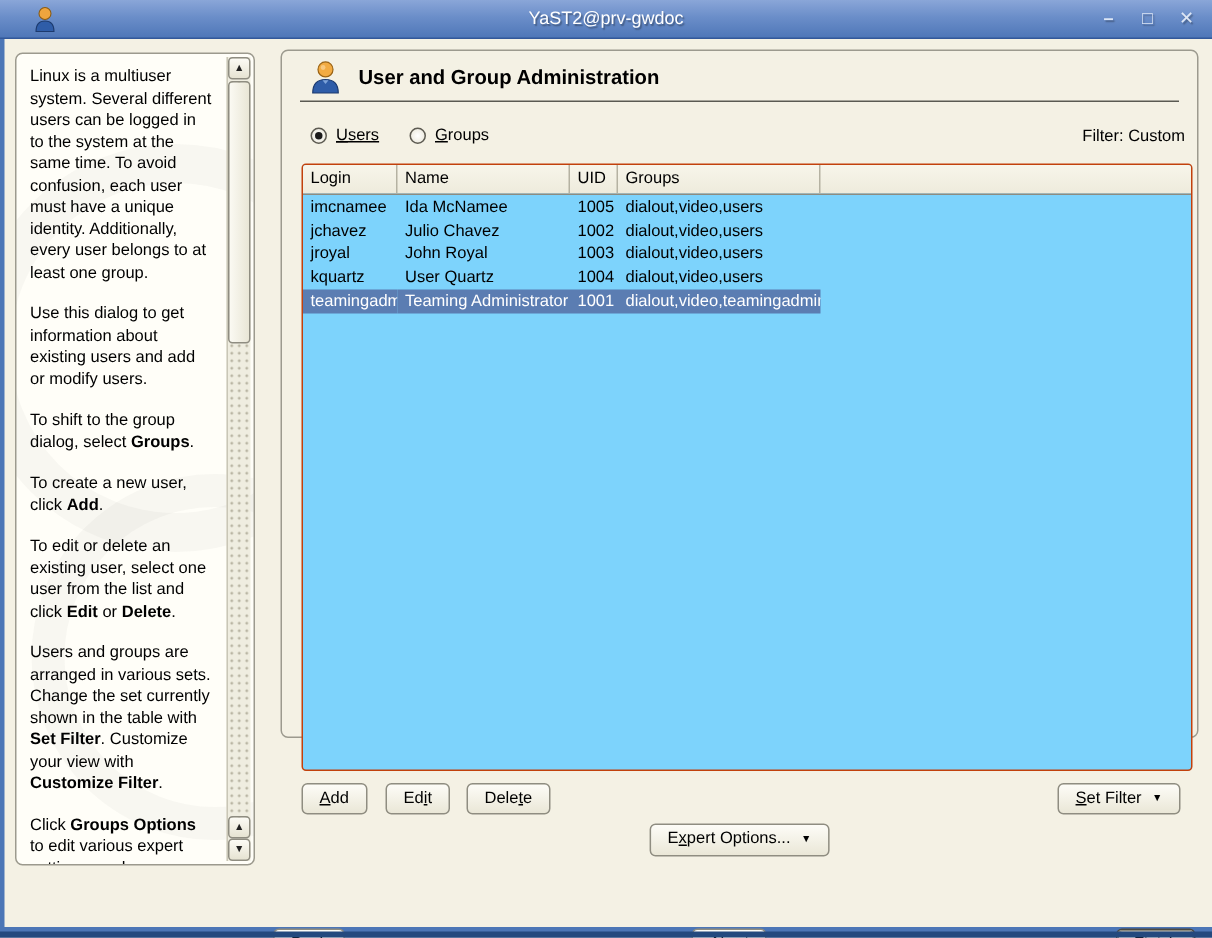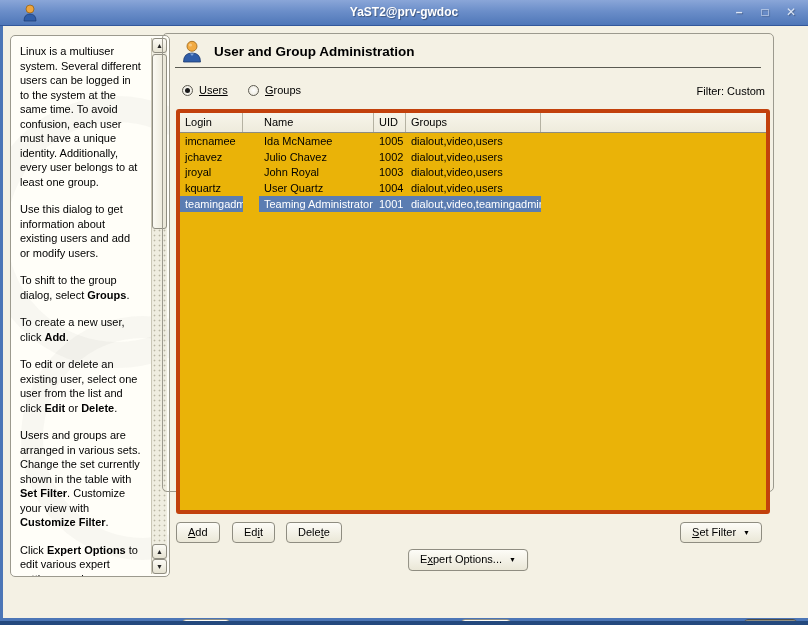--- a/index.html
+++ b/index.html
@@ -6,21 +6,21 @@
   body{width:808px;height:625px;overflow:hidden;background:#d4d0c8;
        font-family:"Liberation Sans","DejaVu Sans",sans-serif;font-size:11px;color:#000;}
   .window{position:absolute;left:0;top:0;width:808px;height:625px;
           background:#4c76b6;box-sizing:border-box;}
   
   .titlebar{position:absolute;left:0;top:0;width:808px;height:26px;
             background:linear-gradient(#8aa6d8 0%,#6b8ec9 45%,#4f77b8 100%);
             border-bottom:1px solid #33589a;box-sizing:border-box;}
   .titlebar-icon{position:absolute;left:22px;top:4px;width:16px;height:18px;}
   .titlebar-title{position:absolute;left:0;right:0;top:5px;text-align:center;
-                  color:#fff;font-weight:bold;font-size:12px;text-shadow:1px 1px 1px rgba(0,0,0,.35);}
+                  color:#fff;font-weight:normal;font-size:12px;text-shadow:1px 1px 1px rgba(0,0,0,.35);}
   .win-controls{position:absolute;right:10px;top:4px;display:flex;gap:12px;}
   .win-btn{width:14px;height:16px;color:#dde6f5;font-weight:bold;font-size:12px;
            text-align:center;line-height:16px;cursor:default;text-shadow:1px 1px 1px rgba(0,0,0,.3);}
   
   .content{position:absolute;left:3px;top:26px;width:802px;height:592px;
            background:#f4f1e4;padding-left:12px;}
   .bottom-frame{position:absolute;left:0;bottom:0;width:808px;height:4px;background:#24497e;}
   
   .help-panel{position:absolute;left:7px;top:9px;width:160px;height:542px;
               background:#fffef8;border:1px solid #9c9a8e;border-radius:5px;
@@ -38,42 +38,42 @@
   .sb-btn{position:absolute;left:0;width:15px;height:15px;background:linear-gradient(#fcfbf5,#e6e3d2);
           border:1px solid #8f8d81;border-radius:3px;box-sizing:border-box;
           font-size:7px;line-height:13px;text-align:center;color:#222;}
   .sb-up-top{top:0;}
   .sb-up-bottom{bottom:15px;}
   .sb-down-bottom{bottom:0;}
   .sb-thumb{position:absolute;left:0;top:16px;width:15px;height:175px;
             background:linear-gradient(90deg,#fbfaf3,#e9e6d6);border:1px solid #8f8d81;
             border-radius:3px;box-sizing:border-box;}
   
-  .main-panel{position:absolute;left:159px;top:7px;width:612px;height:459px;
+  .main-panel{position:absolute;left:184px;top:7px;width:612px;height:459px;
               border:1px solid #9c9a8e;border-radius:5px;box-sizing:border-box;}
   .main-header{position:absolute;left:18px;top:6px;display:flex;align-items:center;gap:11px;}
   .main-title{font-weight:bold;font-size:13.5px;}
   .main-sep{position:absolute;left:12px;right:12px;top:33px;height:0;border-top:1px solid #5a5a52;}
   .radio-row{position:absolute;left:19px;top:50px;height:14px;}
   .radio-item{position:absolute;display:flex;align-items:center;gap:6px;white-space:nowrap;}
   .radio-circle{width:11px;height:11px;border-radius:50%;border:1px solid #5d5b52;
                 background:radial-gradient(#ffffff,#e8e5d6);position:relative;box-sizing:border-box;}
   .radio-circle.checked::after{content:"";position:absolute;left:2px;top:2px;width:5px;height:5px;
                 border-radius:50%;background:#1a1a1a;}
   .filter-label{position:absolute;right:8px;top:51px;margin-left:44px;}
   
   .table{position:absolute;left:13px;top:75px;width:594px;height:405px;
-         background:#eab308;border:4px solid #c2410c;border-radius:3px;box-sizing:border-box;overflow:hidden;}
+         background:#7dd3fc;border:1px solid #c2410c;border-radius:3px;box-sizing:border-box;overflow:hidden;}
   .thead{display:flex;height:20px;background:linear-gradient(#f7f5ea,#eeebdc);
          border-bottom:1px solid #8e8c80;box-sizing:border-box;}
   .th{padding:3px 0 0 5px;box-sizing:border-box;border-right:1px solid #b5b2a2;}
   .trow{display:flex;height:15.8px;align-items:flex-end;}
   .td{padding-left:5px;box-sizing:border-box;white-space:nowrap;overflow:hidden;height:100%;
       display:flex;align-items:center;}
-  .c-login{width:63px;}  .c-name{width:115px;margin-left:16px;}  .c-uid{width:32px;}  .c-groups{width:135px;}
+  .c-login{width:63px;}  .c-name{width:115px;}  .c-uid{width:32px;}  .c-groups{width:135px;}
   .c-fill{flex:1;border-right:none;}
   .trow.selected .sel{background:#5b7db2;color:#fff;}
   
   .btn{position:absolute;height:21px;background:linear-gradient(#fdfcf7,#eae7d7);
        border:1px solid #8f8d81;border-radius:4px;box-sizing:border-box;
        font-size:11px;text-align:center;line-height:18px;padding:0 11px;cursor:default;
        white-space:nowrap;color:#000;}
   .btn u{text-decoration:underline;}
   .btn .arrow{font-size:7px;margin-left:7px;position:relative;top:-1px;}
   .btn-add{left:13px;top:488px;}
@@ -113,21 +113,21 @@
     <div class="help-panel">
       <div class="watermark1"></div>
       <div class="watermark2"></div>
       <div class="help-text" id="help-text">
           <p>Linux is a multiuser system. Several different users can be logged in to the system at the same time. To avoid confusion, each user must have a unique identity. Additionally, every user belongs to at least one group.</p>
           <p>Use this dialog to get information about existing users and add or modify users.</p>
           <p>To shift to the group dialog, select <b>Groups</b>.</p>
           <p>To create a new user, click <b>Add</b>.</p>
           <p>To edit or delete an existing user, select one user from the list and click <b>Edit</b> or <b>Delete</b>.</p>
           <p>Users and groups are arranged in various sets. Change the set currently shown in the table with <b>Set Filter</b>. Customize your view with <b>Customize Filter</b>.</p>
-          <p>Click <b>Expert Options</b> to edit various expert settings, such as password encryption type, user</p>
+          <p>Click <b>Groups Options</b> to edit various expert settings, such as password encryption type, user</p>
         </div>
       <div class="hscrollbar">
         <div class="sb-btn sb-up-top">▲</div>
         <div class="sb-thumb"></div>
         <div class="sb-btn sb-up-bottom">▲</div>
         <div class="sb-btn sb-down-bottom">▼</div>
       </div>
     </div>
 
     <div class="main-panel">

